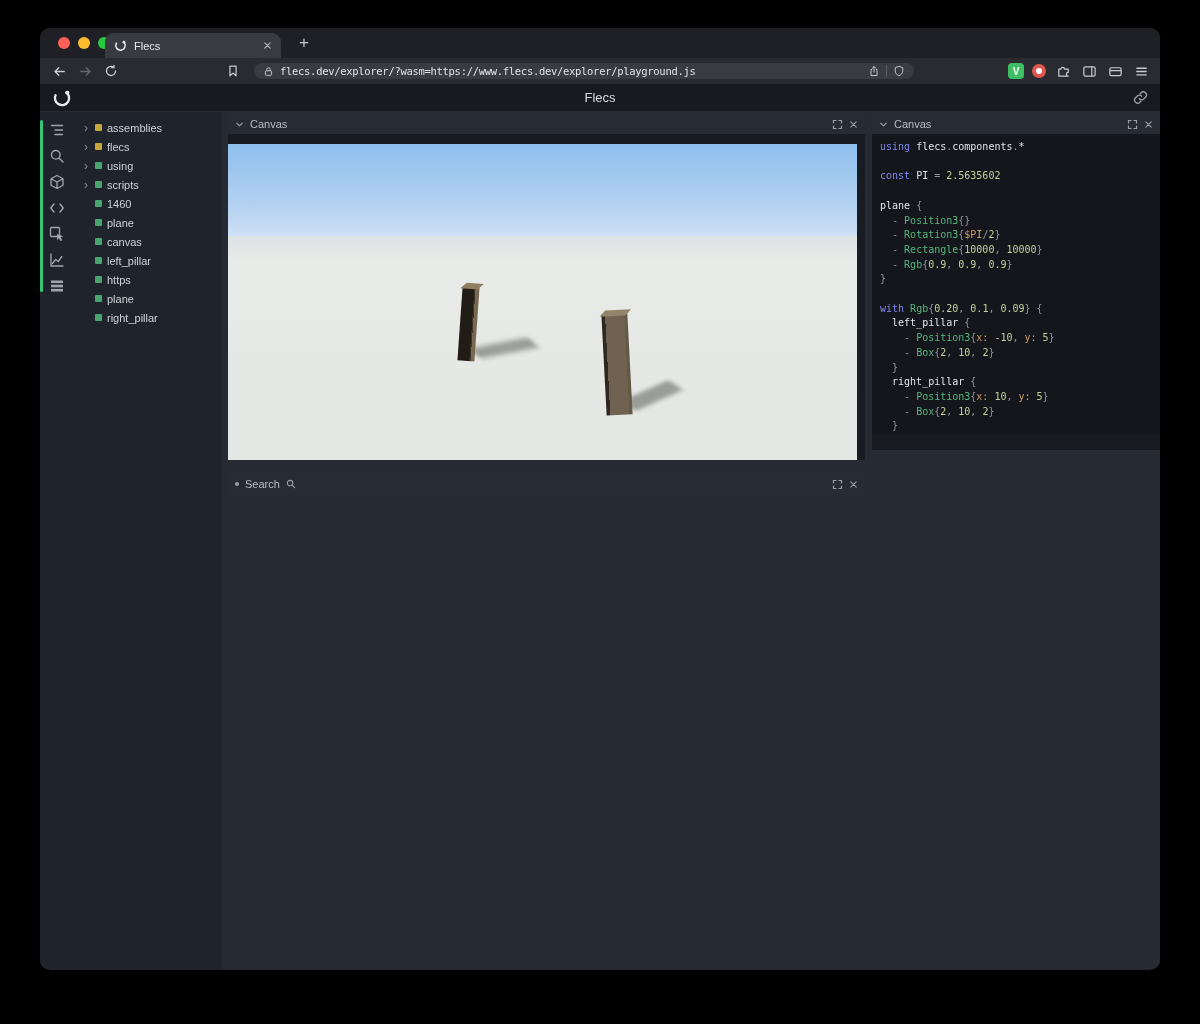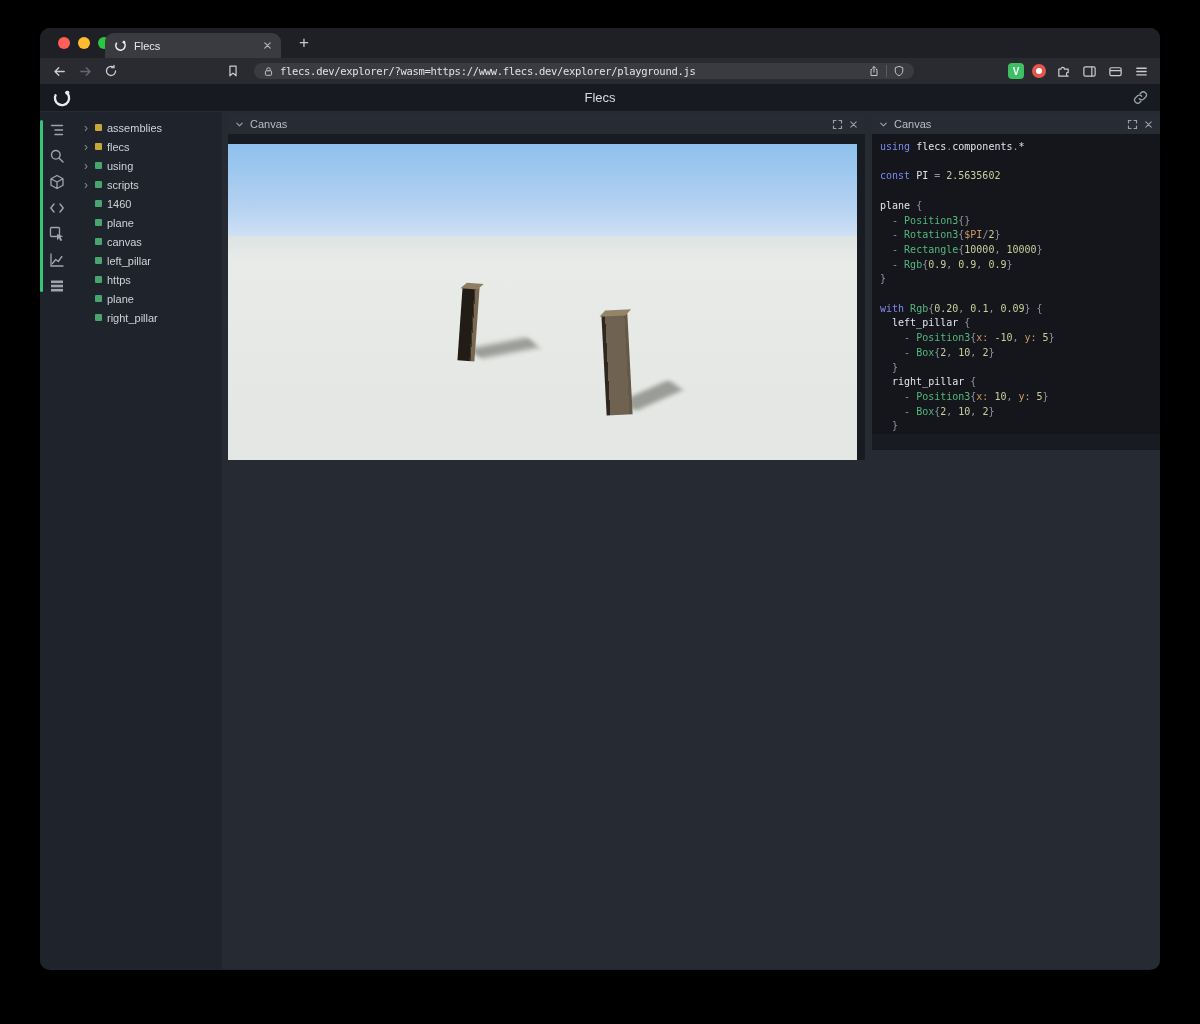--- a/index.html
+++ b/index.html
@@ -339,20 +339,43 @@
             <div class="sky"></div>
             <div class="ground"></div>
             <div class="shadow shadow-left"></div>
             <div class="shadow shadow-right"></div>
             <div class="pillar pillar-left"></div>
             <div class="pillar pillar-right"></div>
           </div>
         </div>
       </div>
 
+      <div class="panel search-panel">
+        <div class="panel-head">
+          <span class="dot"></span>
+          <span>Search</span>
+          <span class="head-ic">
+            <svg width="10" height="10" viewBox="0 0 11 11">
+                <circle cx="4.5" cy="4.5" r="3" fill="none" stroke="#9aa0a8" stroke-width="1.2"></circle>
+                <path d="M7 7l2.5 2.5" stroke="#9aa0a8" stroke-width="1.2" stroke-linecap="round"></path>
+              </svg>
+          </span>
+          <span class="head-spacer"></span>
+          <span class="head-ic">
+            <svg width="11" height="11" viewBox="0 0 11 11">
+                <path d="M1.5 4V1.5H4M7 1.5h2.5V4M9.5 7v2.5H7M4 9.5H1.5V7" fill="none" stroke="#9aa0a8" stroke-width="1.2" stroke-linecap="round"></path>
+              </svg>
+          </span>
+          <span class="head-ic">
+            <svg width="9" height="9" viewBox="0 0 10 10">
+                <path d="M2 2l6 6M8 2 2 8" stroke="#9aa0a8" stroke-width="1.2" stroke-linecap="round"></path>
+              </svg>
+          </span>
+        </div>
+      </div>
 
       <div class="panel editor-panel">
         <div class="panel-head">
           <span class="head-ic">
             <svg width="9" height="9" viewBox="0 0 10 10">
                 <path d="M2 3.5 5 6.5 8 3.5" fill="none" stroke="#9aa0a8" stroke-width="1.3" stroke-linecap="round" stroke-linejoin="round"></path>
               </svg>
           </span>
           <span>Canvas</span>
           <span class="head-spacer"></span>

